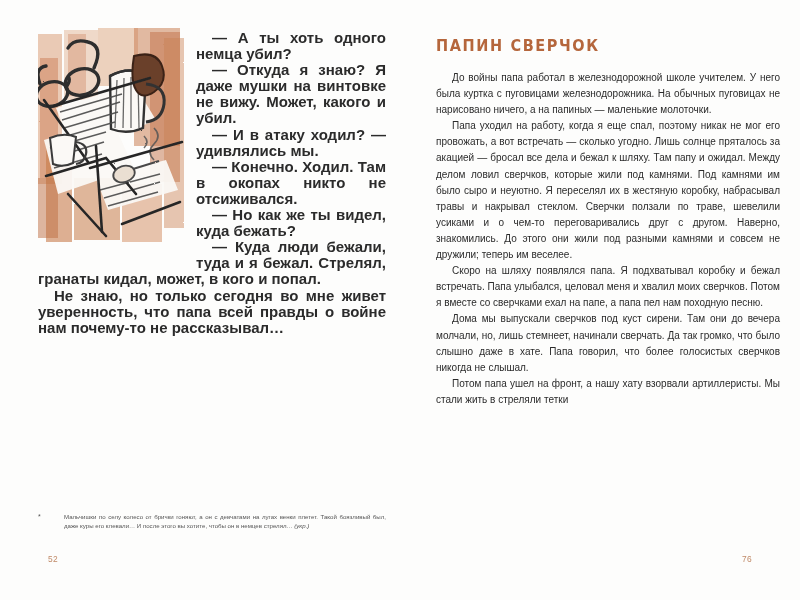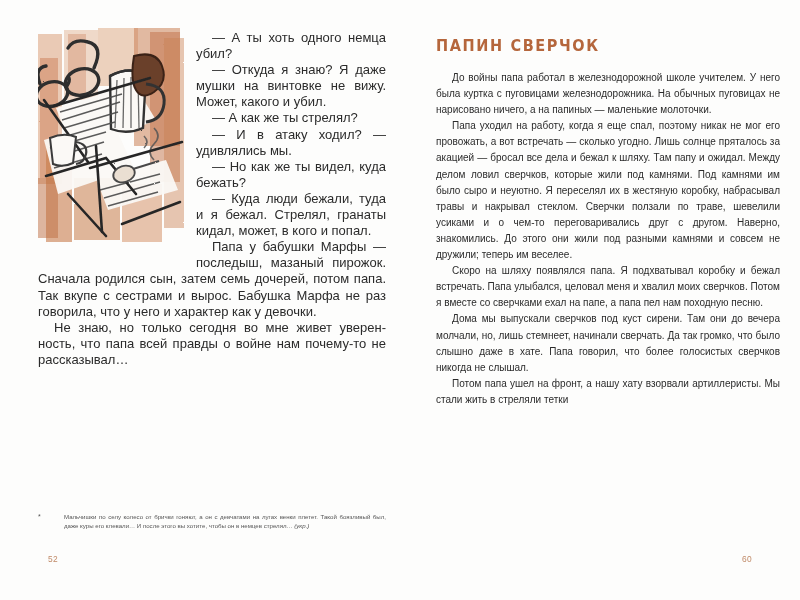--- a/index.html
+++ b/index.html
@@ -26,25 +26,26 @@
     position: absolute;
     left: 400px; top: 0;
     width: 400px; height: 600px;
   }
 
   .body-col-left {
     position: absolute;
     left: 38px;
     top: 30px;
     width: 348px;
-    font-size: 13px;
+    font-size: 15px;
     line-height: 16.1px;
     color: #2b2b2b;
     text-align: justify;
     hyphens: manual;
+    font-weight: bold;
   }
   .body-col-right {
     position: absolute;
     left: 436px - 400px;
     top: 30px;
     width: 344px;
     font-size: 10px;
     line-height: 16.1px;
     color: #2b2b2b;
     text-align: justify;
@@ -128,25 +129,24 @@
 <div class="spread">
 
   <div class="page-left">
 
     <div class="body-col-left">
 
       <div class="illus-float"></div>
 
       <p class="para">— А ты хоть одного нем­ца убил?</p>
       <p class="para">— Откуда я знаю? Я да­же мушки на винтовке не вижу. Может, какого и убил.</p>
-      <p class="para">— А как же ты стрелял?</p>
       <p class="para">— И в атаку ходил? — удивлялись мы.</p>
+      <p class="para">— Конечно. Ходил. Там в окопах никто не отсижи­вался.</p>
       <p class="para">— Но как же ты видел, куда бежать?</p>
       <p class="para">— Куда люди бежали, туда и я бежал. Стрелял, гра­наты кидал, может, в кого и попал.</p>
-      <p class="para">Папа у бабушки Марфы — последыш, мазаный пирожок. Сначала родился сын, затем семь дочерей, потом папа. Так вкупе с сестрами и вырос. Бабушка Марфа не раз говорила, что у него и характер как у девочки.</p>
       <p class="para">Не знаю, но только сегодня во мне живет уверен­ность, что папа всей правды о войне нам почему-то не рассказывал…</p>
     </div>
 
     <div class="illustration">
       <svg width="150" height="226" viewBox="0 0 150 226" xmlns="http://www.w3.org/2000/svg">
         <defs>
           <filter id="rough">
             <feTurbulence type="fractalNoise" baseFrequency="0.9" numOctaves="3" result="n"></feTurbulence>
             <feDisplacementMap in="SourceGraphic" in2="n" scale="1.4"></feDisplacementMap>
           </filter>
@@ -258,16 +258,16 @@
     <div class="chapter-title">ПАПИН СВЕРЧОК</div>
 
     <div class="body-col-right" style="left:36px; top:70px;">
       <p class="para">До войны папа работал в железнодорожной школе учителем. У него была куртка с пуговицами желез­нодорожника. На обычных пуговицах не нарисовано ничего, а на папиных — маленькие молоточки.</p>
       <p class="para">Папа уходил на работу, когда я еще спал, поэто­му никак не мог его провожать, а вот встречать — сколько угодно. Лишь солнце пряталось за акаци­ей — бросал все дела и бежал к шляху. Там папу и ожидал. Между делом ловил сверчков, которые жили под камнями. Под камнями им было сыро и не­уютно. Я переселял их в жестяную коробку, набрасы­вал травы и накрывал стеклом. Сверчки ползали по траве, шевелили усиками и о чем-то переговарива­лись друг с другом. Наверно, знакомились. До этого они жили под разными камнями и совсем не дружи­ли; теперь им веселее.</p>
       <p class="para">Скоро на шляху появлялся папа. Я подхватывал коробку и бежал встречать. Папа улыбался, цело­вал меня и хвалил моих сверчков. Потом я вместе со сверчками ехал на папе, а папа пел нам походную песню.</p>
       <p class="para">Дома мы выпускали сверчков под куст сирени. Там они до вечера молчали, но, лишь стемнеет, начина­ли сверчать. Да так громко, что было слышно даже в хате. Папа говорил, что более голосистых сверчков никогда не слышал.</p>
       <p class="para">Потом папа ушел на фронт, а нашу хату взорва­ли артиллеристы. Мы стали жить в стреляли тетки</p>
     </div>
 
-    <div class="folio folio-right">60</div>
+    <div class="folio folio-right">76</div>
   </div>
 
 </div>
 
 </body></html>

